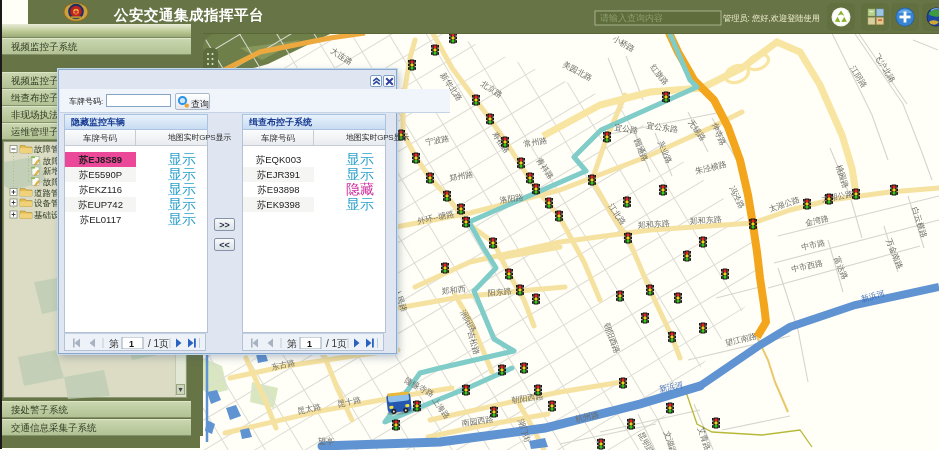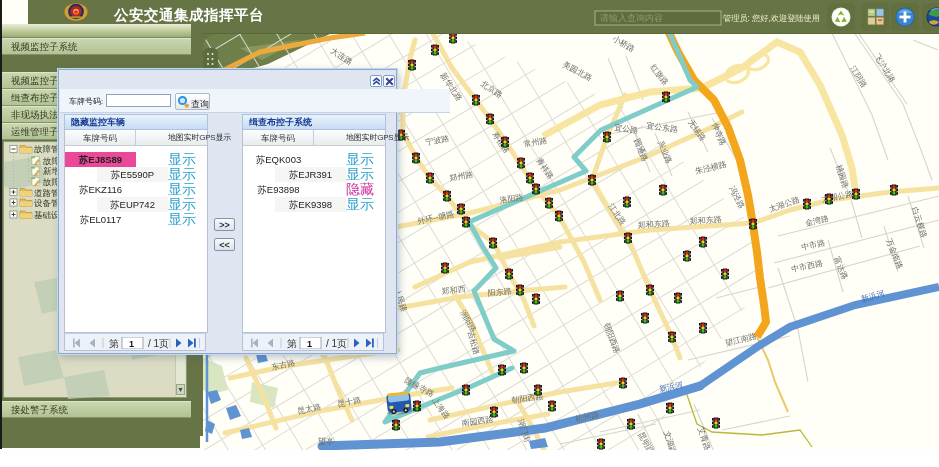--- a/index.html
+++ b/index.html
@@ -39,21 +39,21 @@
   .thead { position:absolute; top:0; left:0; width:142px; height:16px; background:linear-gradient(#fbfcfd,#e8ebef); border-bottom:1px solid #c8ccd4; }
   .thead .c1, .trow .c1 { position:absolute; left:0; top:0; width:71px; text-align:center; font-size:8.5px; color:#333; line-height:16px;}
   .thead .c2, .trow .c2 { position:absolute; left:71px; top:0; width:71px; text-align:left; font-size:8.5px; color:#333; line-height:16px;margin-left:32px;}
   .thead .c1 { border-right:1px solid #c8ccd4; }
   .thead .c2 { font-size:8px; letter-spacing:-0.2px; }
   .trow { position:absolute; left:0; width:142px; height:15px; }
   .thead span, .trow span { white-space:nowrap; overflow:hidden; }
   .trow .c1, .trow .c2 { line-height:15px; font-size:9.5px; color:#222;}
   .trow a { font-size:14px; }
   .trow.sel .c1 { background:#ec4899; }
-  .trow.alt .plate { background:#f5f5f3;margin-left:32px; }
+  .trow.alt .plate { background:#f5f5f3; }
   .trow a { color:#2aa0cc; }
   .trow a.pk { color:#cc2a99; }
   .pager { position:absolute; left:0; top:219px; width:142px; height:18px; background:#edf2f9; border:1px solid #b4c2d4; border-top:1px solid #c2d2e4; }
   .pager svg { display:block; margin:3px 0 0 6px; }
   .movebtn { position:absolute; left:155px; width:21px; height:13px; background:linear-gradient(#f8fafb,#dde2e8); border:1px solid #8494a8; border-radius:2px; font-size:9px; font-weight:bold; color:#234; text-align:center; line-height:12px; }
 </style>
 </head>
 <body>
 <div id="app">
   <div id="mapwrap">
@@ -504,20 +504,21 @@
             <path d="M16,6 h12 v5 h-12 Z" fill="#efd27a"></path>
             <text x="30" y="10.5">基础设置</text>
           </g>
         </g>
       </svg>
       <div class="sb-scroll">
           <div class="sb-arrow">▾</div>
         </div>
     </div>
     <div class="sb-item" style="top:377px">接处警子系统</div>
+    <div class="sb-item" style="top:395px">交通信息采集子系统</div>
   </div>
   <div id="bstrip"></div>
   <div id="dialog">
     <div class="dlg-btn" style="right:14px">
         <svg width="9" height="9" viewBox="0 0 9 9">
           <path d="M1.2,4.2 L4.5,1.4 L7.8,4.2 M1.2,7.4 L4.5,4.6 L7.8,7.4" fill="none" stroke="#2a4a9c" stroke-width="1.6"></path>
         </svg>
       </div>
     <div class="dlg-btn" style="right:1px">
         <svg width="9" height="9" viewBox="0 0 9 9">

